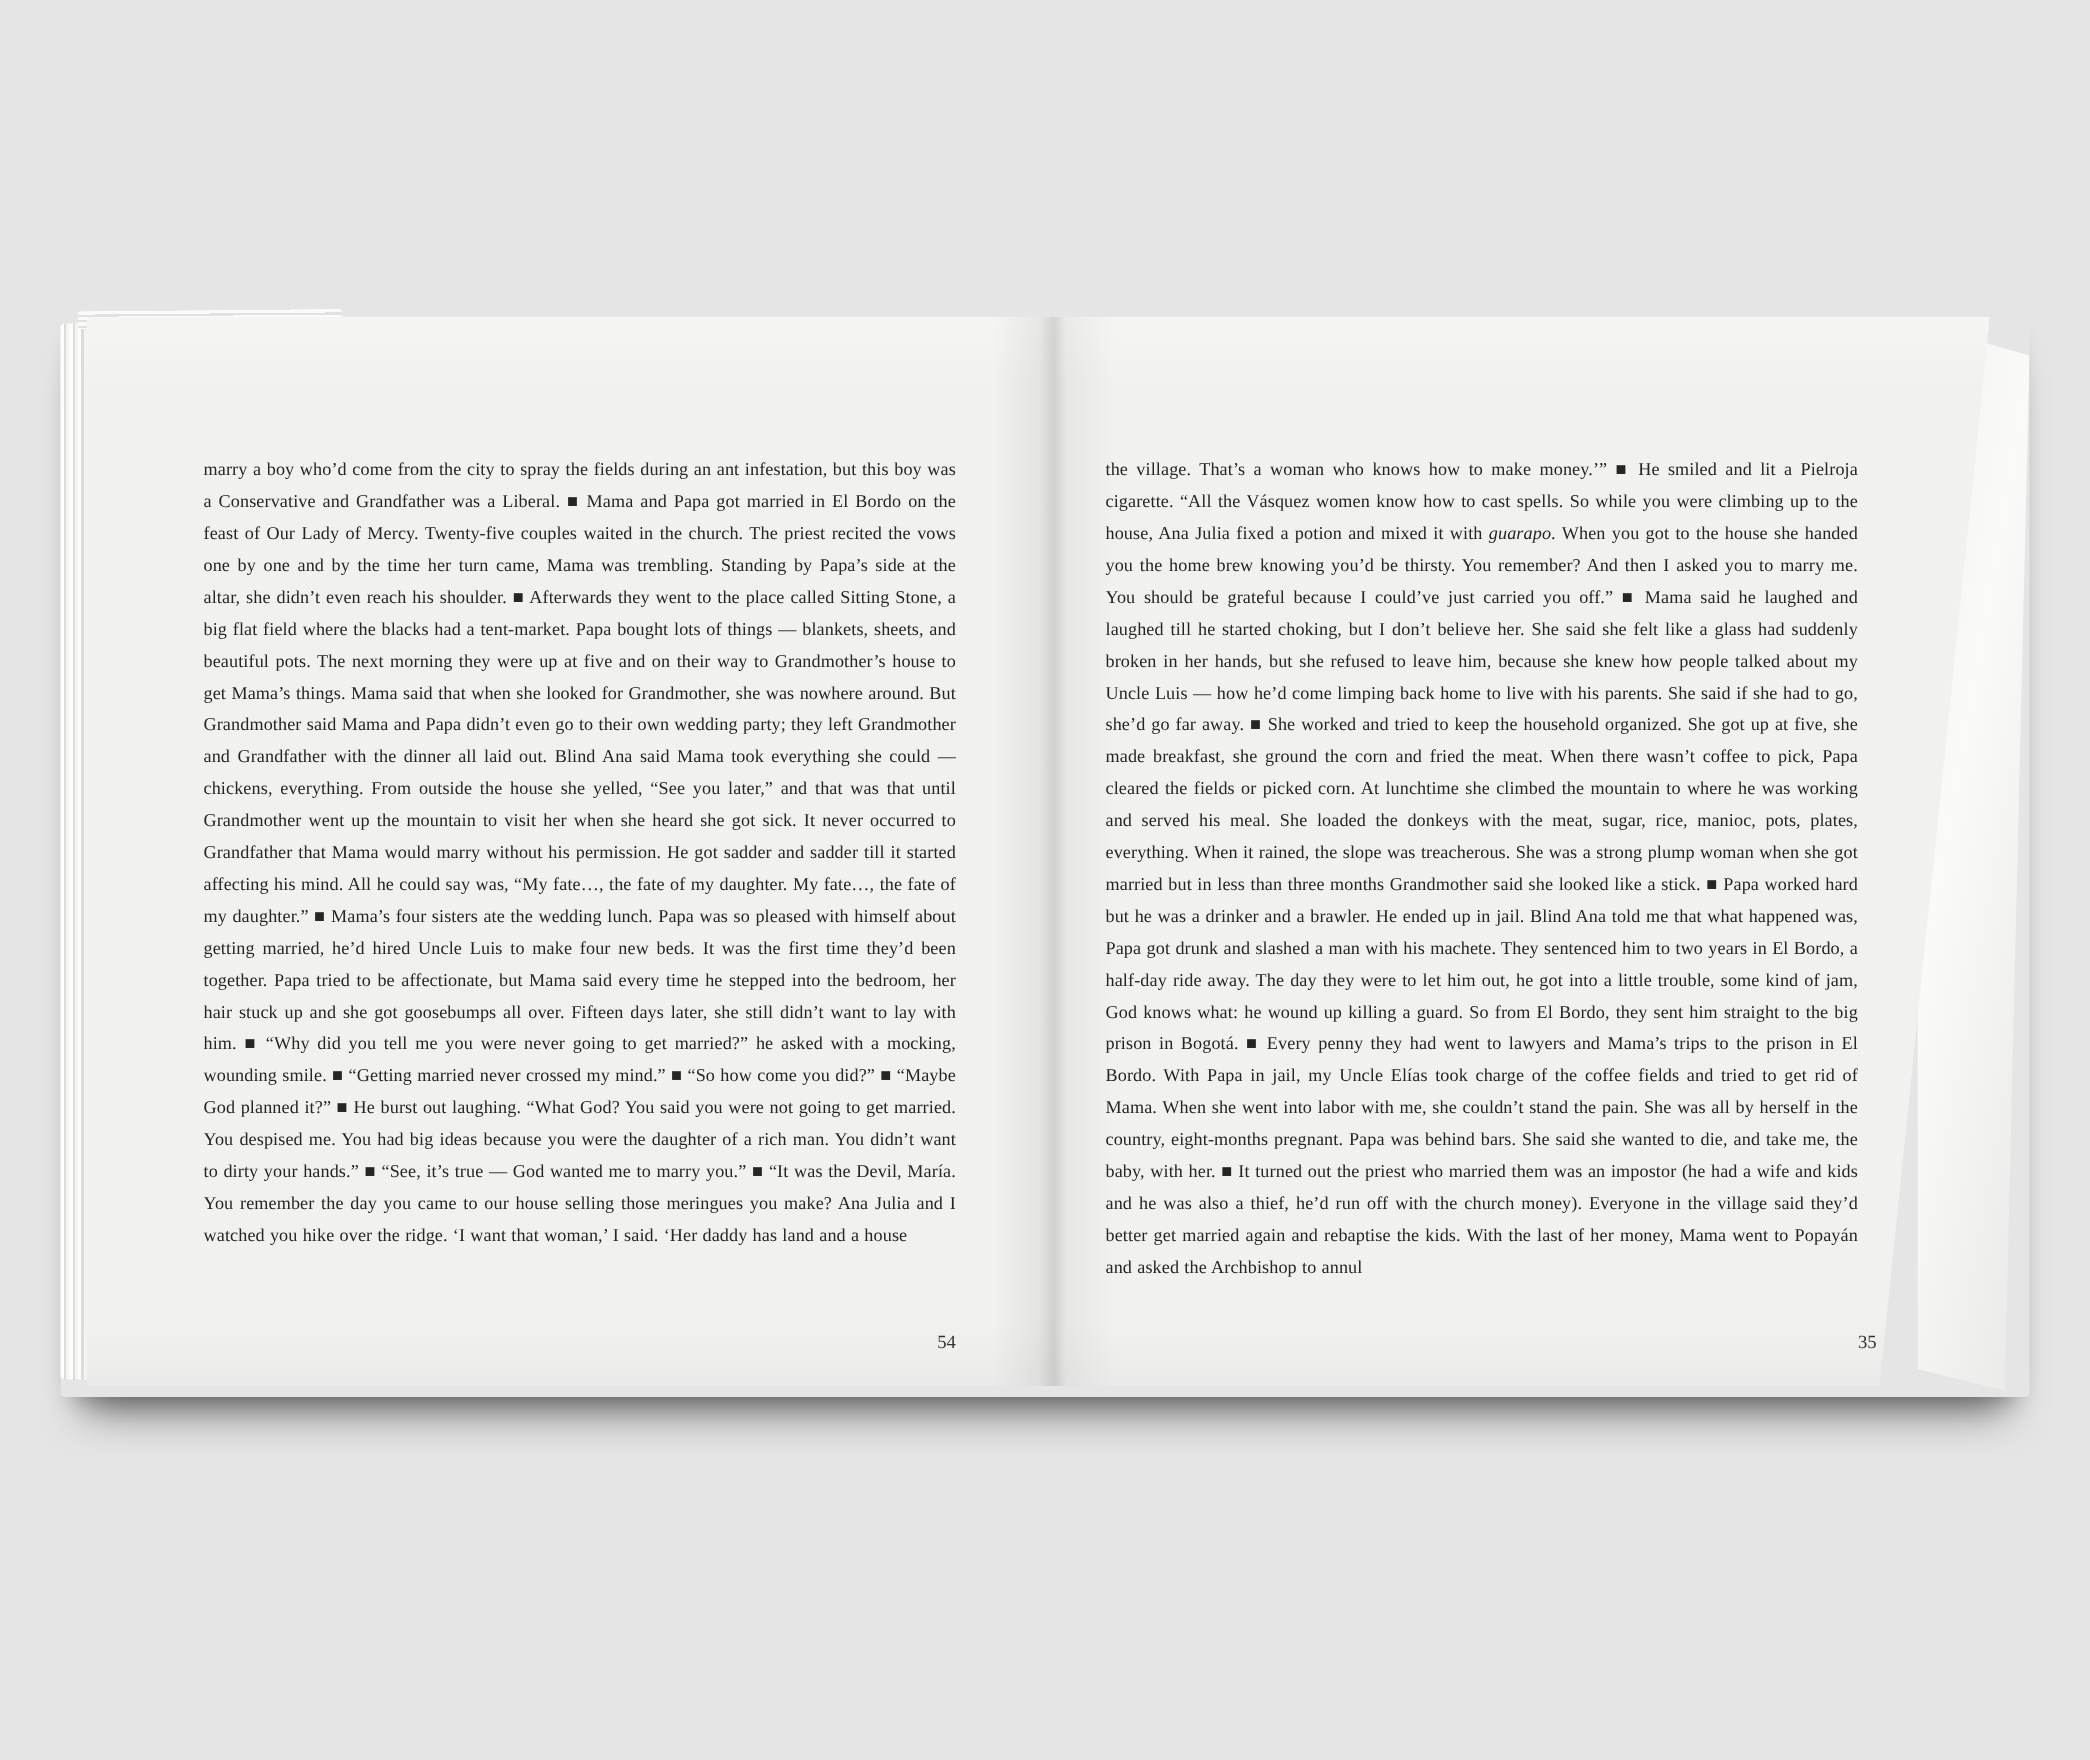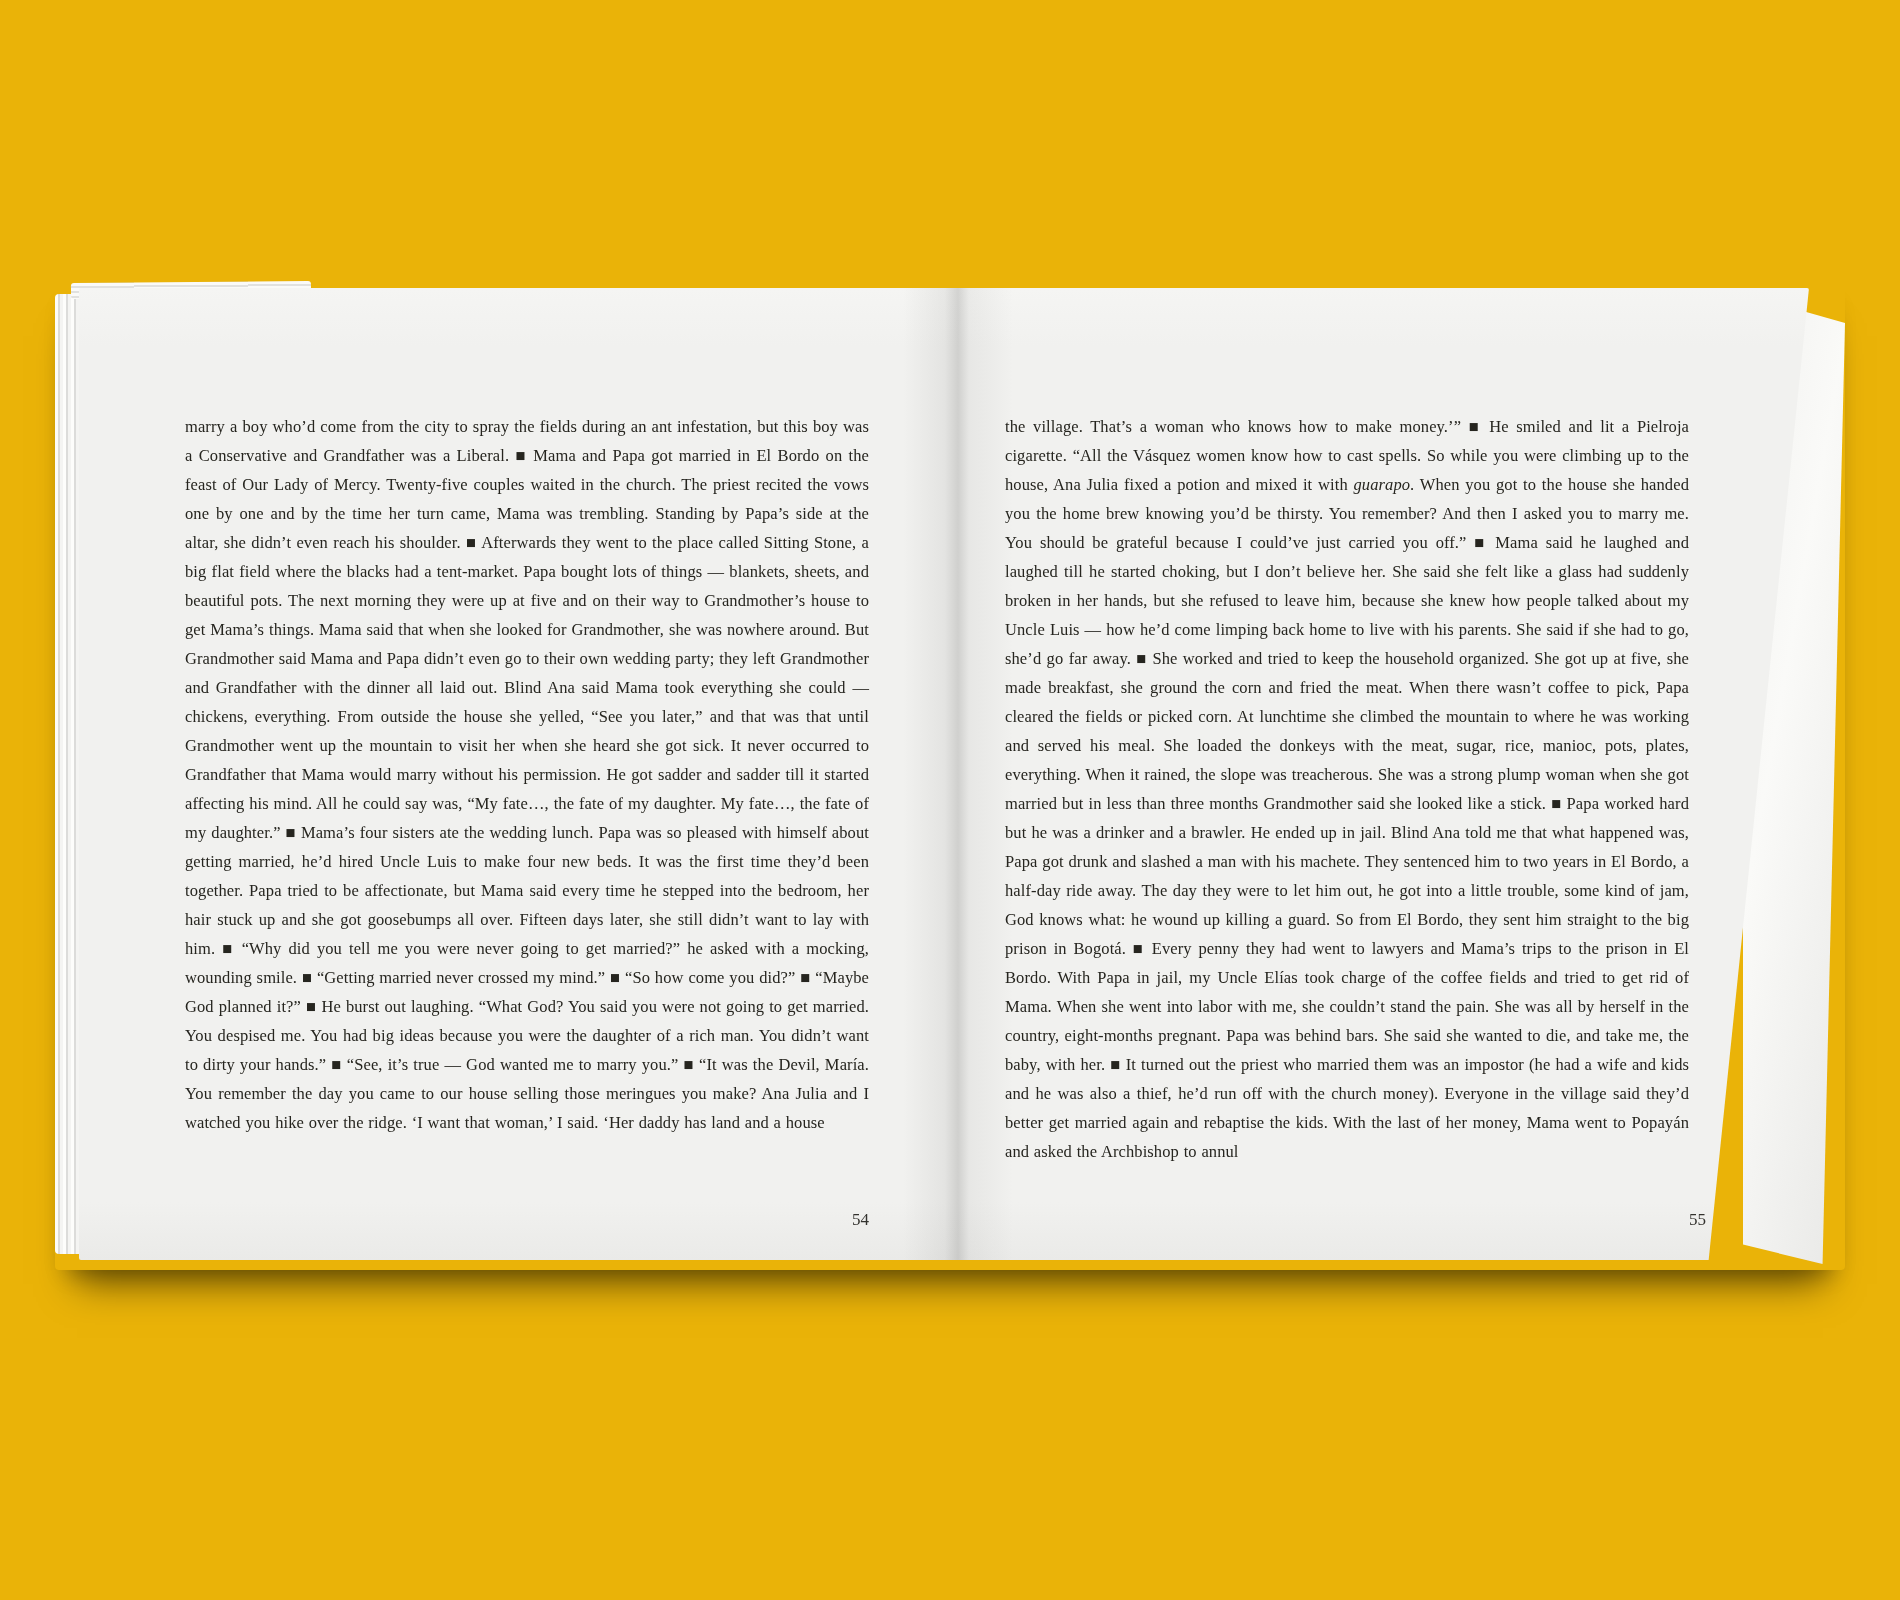--- a/index.html
+++ b/index.html
@@ -1,20 +1,20 @@
 <!DOCTYPE html>
 <html><head>
 <meta charset="utf-8">
 <style>
   html, body { margin: 0; padding: 0; background: #ffffff; }
   .scene {
     position: relative;
     width: 1900px;
     height: 1600px;
-    background: #eab308;
+    background: #e5e5e5;
     overflow: hidden;
     font-family: "Liberation Serif", "DejaVu Serif", serif;
   }
   .book {
     position: absolute;
     left: 55px;
     top: 278px;
     width: 1790px;
     height: 992px;
     border-radius: 4px;
@@ -117,16 +117,16 @@
     <div class="page-surface">
       <div class="gutter"></div>
     </div>
 
     <div class="text-col left">marry a boy who’d come from the city to spray the fields during an ant infestation, but this boy was a Conservative and Grandfather was a Liberal. ■ Mama and Papa got married in El Bordo on the feast of Our Lady of Mercy. Twenty-five couples waited in the church. The priest recited the vows one by one and by the time her turn came, Mama was trembling. Standing by Papa’s side at the altar, she didn’t even reach his shoulder. ■ Afterwards they went to the place called Sitting Stone, a big flat field where the blacks had a tent-market. Papa bought lots of things — blankets, sheets, and beautiful pots. The next morning they were up at five and on their way to Grandmother’s house to get Mama’s things. Mama said that when she looked for Grandmother, she was nowhere around. But Grandmother said Mama and Papa didn’t even go to their own wedding party; they left Grandmother and Grandfather with the dinner all laid out. Blind Ana said Mama took everything she could — chickens, everything. From outside the house she yelled, “See you later,” and that was that until Grandmother went up the mountain to visit her when she heard she got sick. It never occurred to Grandfather that Mama would marry without his permission. He got sadder and sadder till it started affecting his mind. All he could say was, “My fate…, the fate of my daughter. My fate…, the fate of my daughter.” ■ Mama’s four sisters ate the wedding lunch. Papa was so pleased with himself about getting married, he’d hired Uncle Luis to make four new beds. It was the first time they’d been together. Papa tried to be affectionate, but Mama said every time he stepped into the bedroom, her hair stuck up and she got goosebumps all over. Fifteen days later, she still didn’t want to lay with him. ■ “Why did you tell me you were never going to get married?” he asked with a mocking, wounding smile. ■ “Getting married never crossed my mind.” ■ “So how come you did?” ■ “Maybe God planned it?” ■ He burst out laughing. “What God? You said you were not going to get married. You despised me. You had big ideas because you were the daughter of a rich man. You didn’t want to dirty your hands.” ■ “See, it’s true — God wanted me to marry you.” ■ “It was the Devil, María. You remember the day you came to our house selling those meringues you make? Ana Julia and I watched you hike over the ridge. ‘I want that woman,’ I said. ‘Her daddy has land and a house</div>
 
     <div class="text-col right"><span>the village. That’s a woman who knows how to make money.’” ■ He smiled and lit a Pielroja cigarette. “All the Vásquez women know how to cast spells. So while you were climbing up to the house, Ana Julia fixed a potion and mixed it with </span><span class="italic">guarapo</span><span>. When you got to the house she handed you the home brew knowing you’d be thirsty. You remember? And then I asked you to marry me. You should be grateful because I could’ve just carried you off.” ■ Mama said he laughed and laughed till he started choking, but I don’t believe her. She said she felt like a glass had suddenly broken in her hands, but she refused to leave him, because she knew how people talked about my Uncle Luis — how he’d come limping back home to live with his parents. She said if she had to go, she’d go far away. ■ She worked and tried to keep the household organized. She got up at five, she made breakfast, she ground the corn and fried the meat. When there wasn’t coffee to pick, Papa cleared the fields or picked corn. At lunchtime she climbed the mountain to where he was working and served his meal. She loaded the donkeys with the meat, sugar, rice, manioc, pots, plates, everything. When it rained, the slope was treacherous. She was a strong plump woman when she got married but in less than three months Grandmother said she looked like a stick. ■ Papa worked hard but he was a drinker and a brawler. He ended up in jail. Blind Ana told me that what happened was, Papa got drunk and slashed a man with his machete. They sentenced him to two years in El Bordo, a half-day ride away. The day they were to let him out, he got into a little trouble, some kind of jam, God knows what: he wound up killing a guard. So from El Bordo, they sent him straight to the big prison in Bogotá. ■ Every penny they had went to lawyers and Mama’s trips to the prison in El Bordo. With Papa in jail, my Uncle Elías took charge of the coffee fields and tried to get rid of Mama. When she went into labor with me, she couldn’t stand the pain. She was all by herself in the country, eight-months pregnant. Papa was behind bars. She said she wanted to die, and take me, the baby, with her. ■ It turned out the priest who married them was an impostor (he had a wife and kids and he was also a thief, he’d run off with the church money). Everyone in the village said they’d better get married again and rebaptise the kids. With the last of her money, Mama went to Popayán and asked the Archbishop to annul</span></div>
 
     <div class="page-num left">54</div>
 
-    <div class="page-num right">55</div>
+    <div class="page-num right">35</div>
 
   </div>
 </div>
 
 </body></html>

